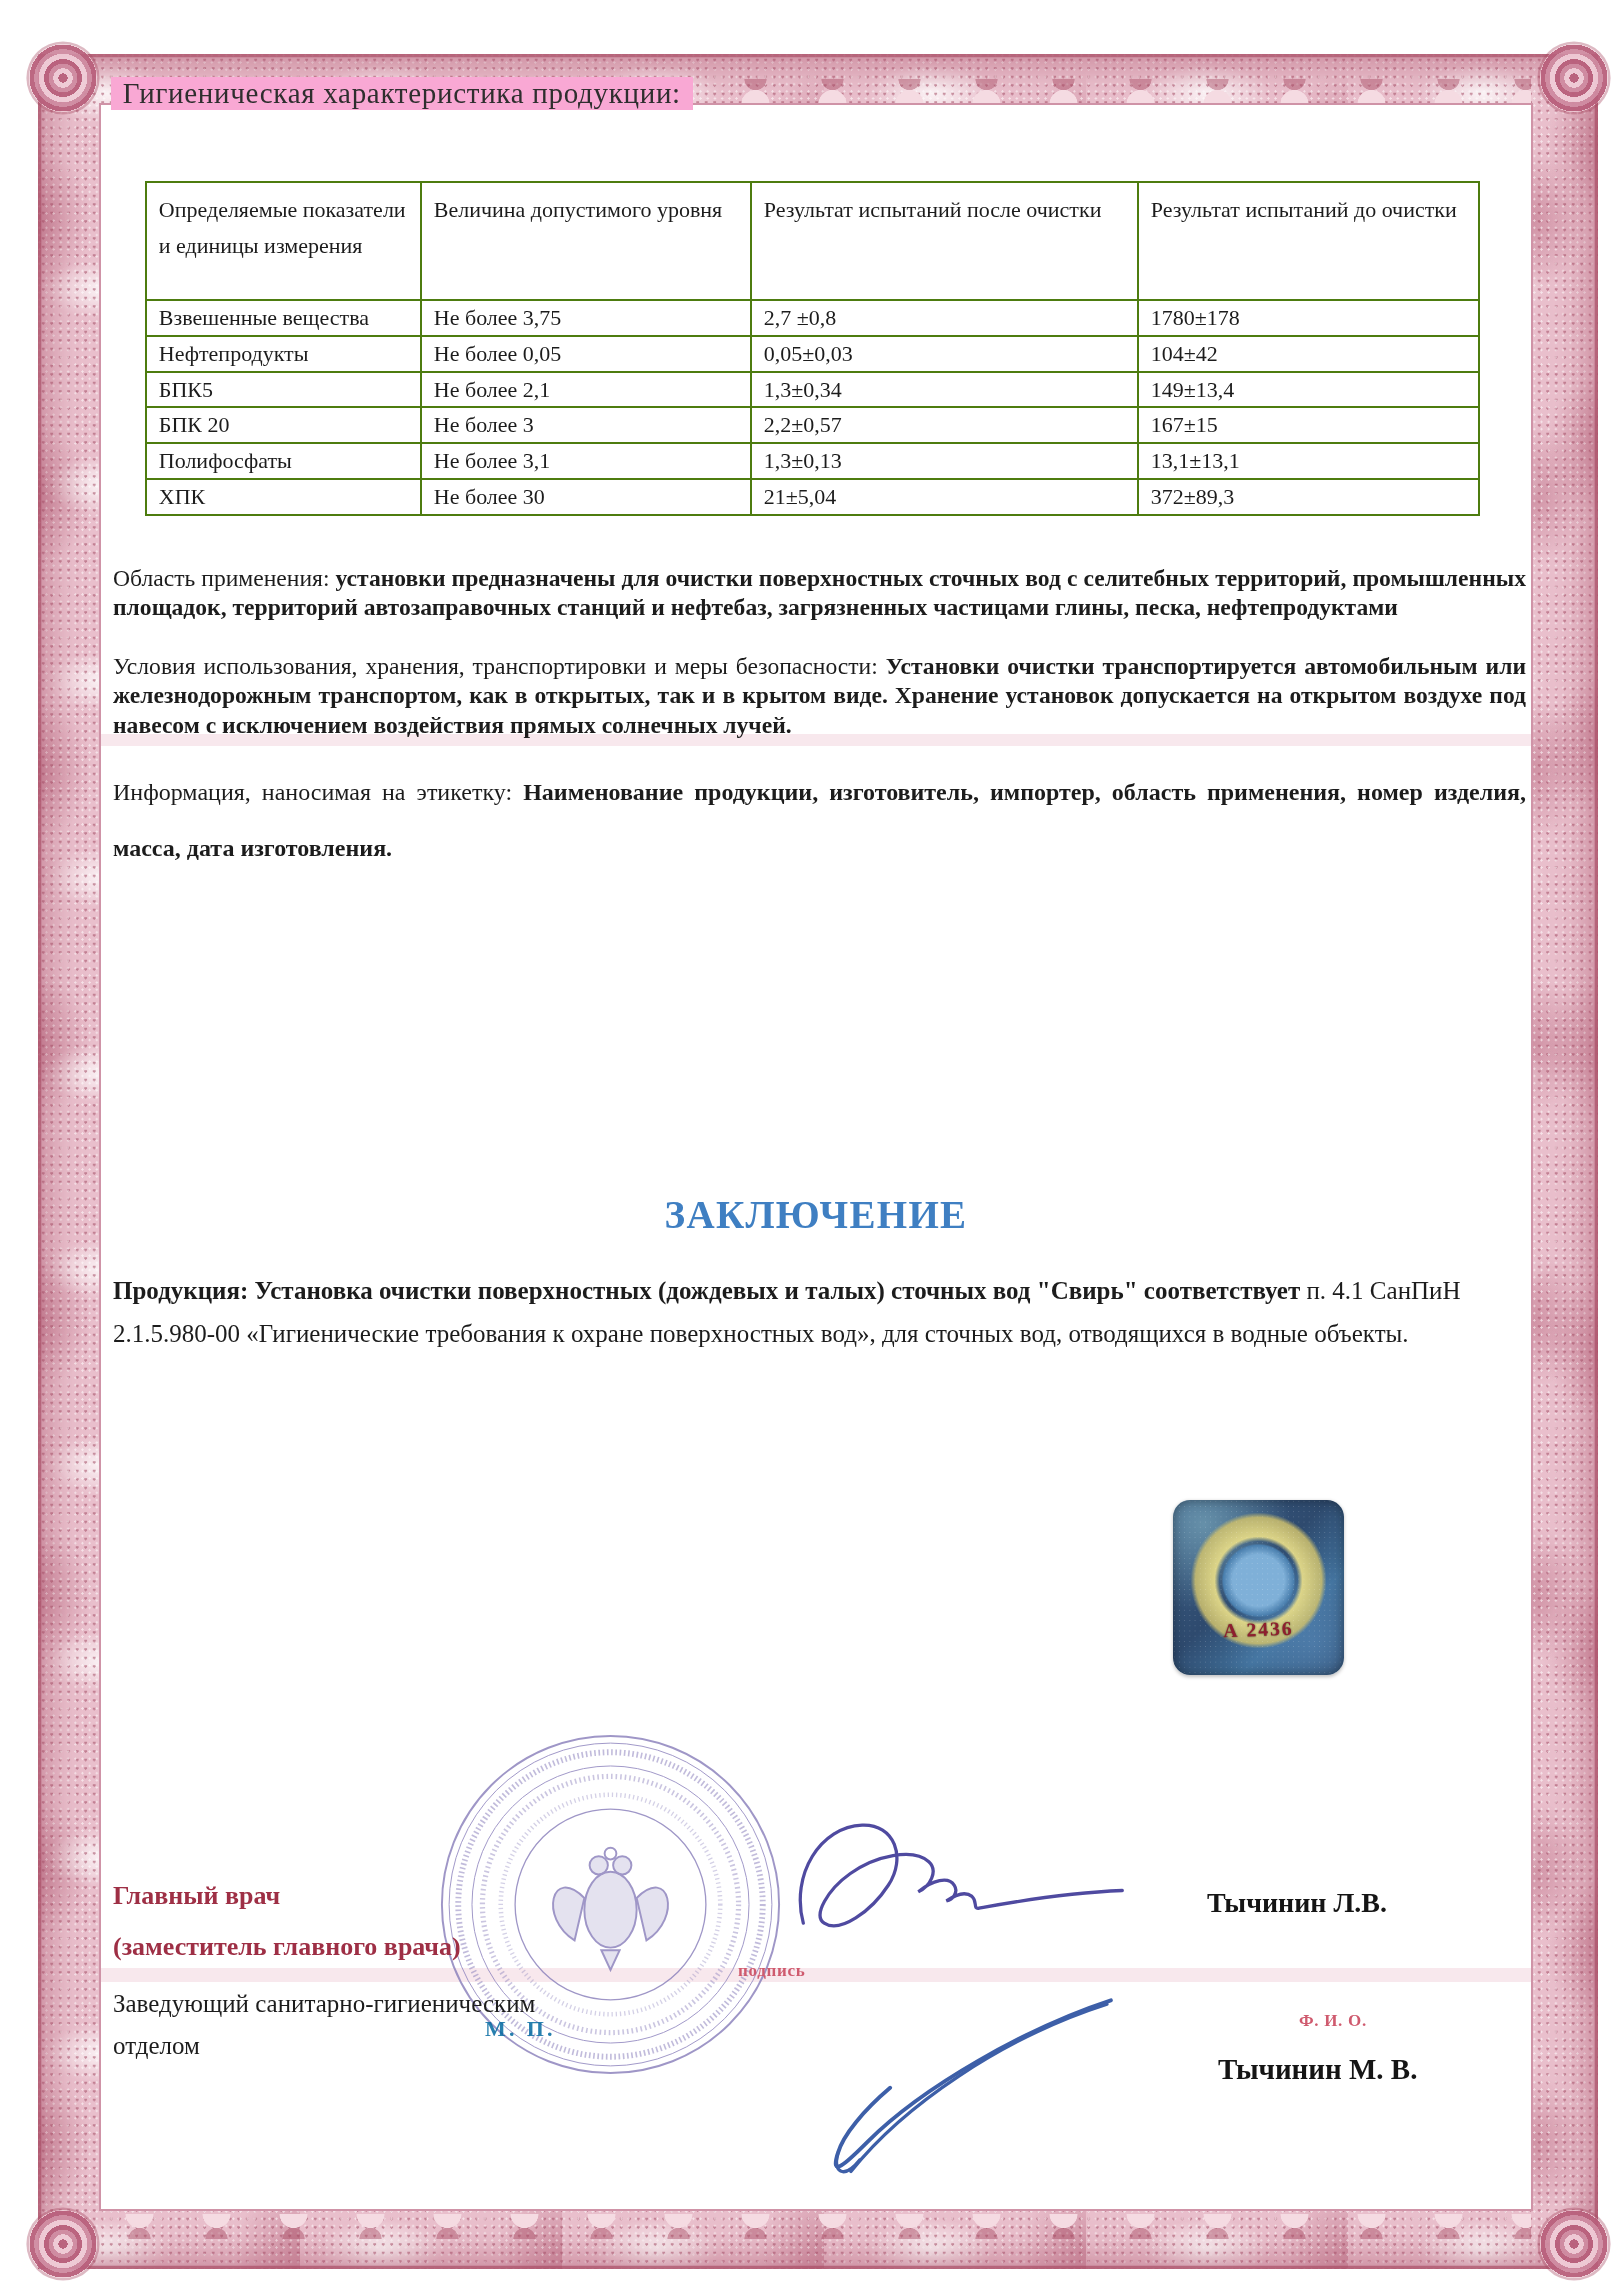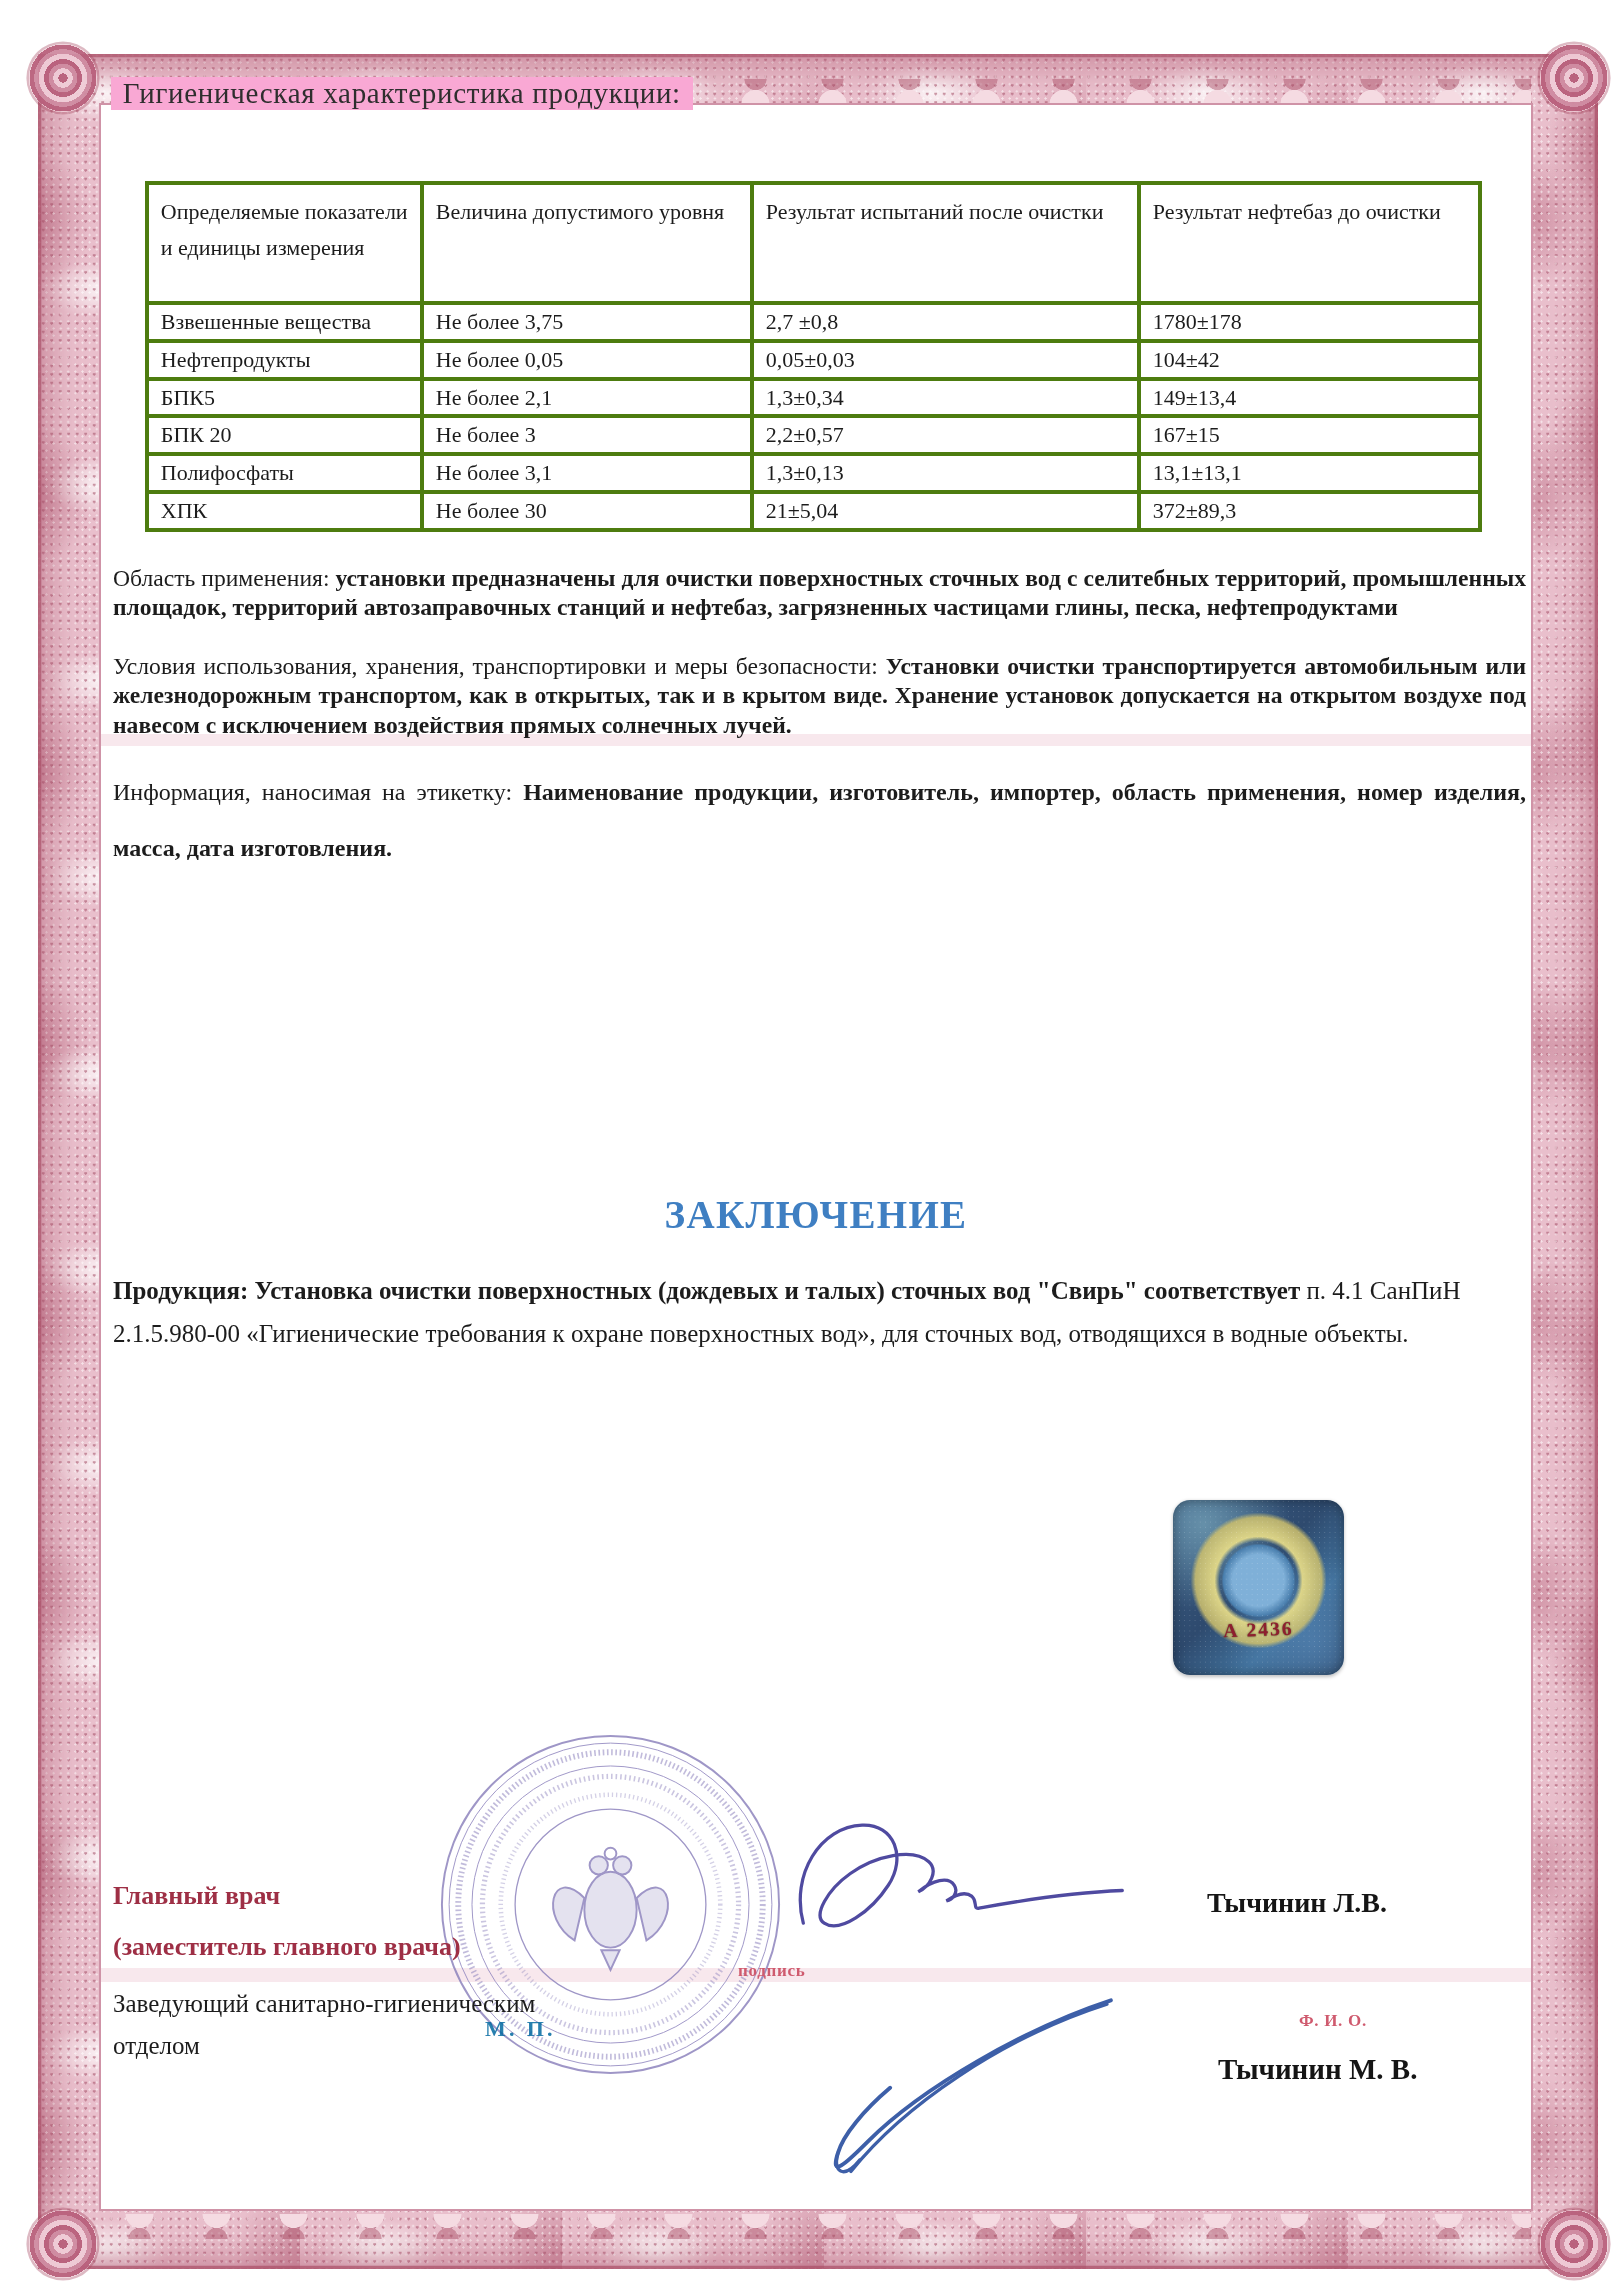--- a/index.html
+++ b/index.html
@@ -35,21 +35,21 @@
   .streak{position:absolute;left:101px;right:91px;background:rgba(233,180,195,.30);}
   .streak-1{top:734px;height:11.8px;} .streak-2{top:1968px;height:14.4px;}
 
   
   .doc-title{position:absolute;left:111px;top:77px;background:#f9a8d4;padding:0 11.8px;
     font-size:29px;color:#2e2e2e;letter-spacing:0.7px;white-space:nowrap;}
 
   
   .tbl-wrap{position:absolute;left:145px;top:181px;}
   table{border-collapse:collapse;table-layout:fixed;width:1335px;background:#fff;}
-  th,td{border:4px solid #4d7c0f;font-weight:normal;text-align:left;
+  th,td{border:2px solid #4d7c0f;font-weight:normal;text-align:left;
     padding:3.9px 5.2px 3.9px 11.8px;font-size:22px;overflow:hidden;}
   th{height:103px;vertical-align:top;line-height:1.62;padding-top:9.2px;}
   td{height:26px;vertical-align:middle;}
 
   
   .para{position:absolute;left:113px;width:1413px;text-align:justify;margin:0;}
   .p-app{top:564px;font-size:23.6px;line-height:1.24;}
   .p-cond{top:652px;font-size:23.6px;line-height:1.24;}
   .p-info{top:764px;font-size:24px;line-height:2.35;}
   .p-exp{top:1022px;font-size:25px;line-height:2.15;color:#222;}
@@ -113,21 +113,21 @@
           <col style="width:275px">
           <col style="width:330px">
           <col style="width:387px">
           <col style="width:341px">
         </colgroup>
       <thead>
         <tr>
           <th>Определяемые показатели и единицы измерения</th>
           <th>Величина допустимого уровня</th>
           <th>Результат испытаний после очистки</th>
-          <th>Результат нефтебаз до очистки</th>
+          <th>Результат испытаний до очистки</th>
         </tr>
       </thead>
       <tbody>
         <tr>
           <td>Взвешенные вещества</td>
           <td>Не более 3,75</td>
           <td>2,7 ±0,8</td>
           <td>1780±178</td>
         </tr>
         <tr>

